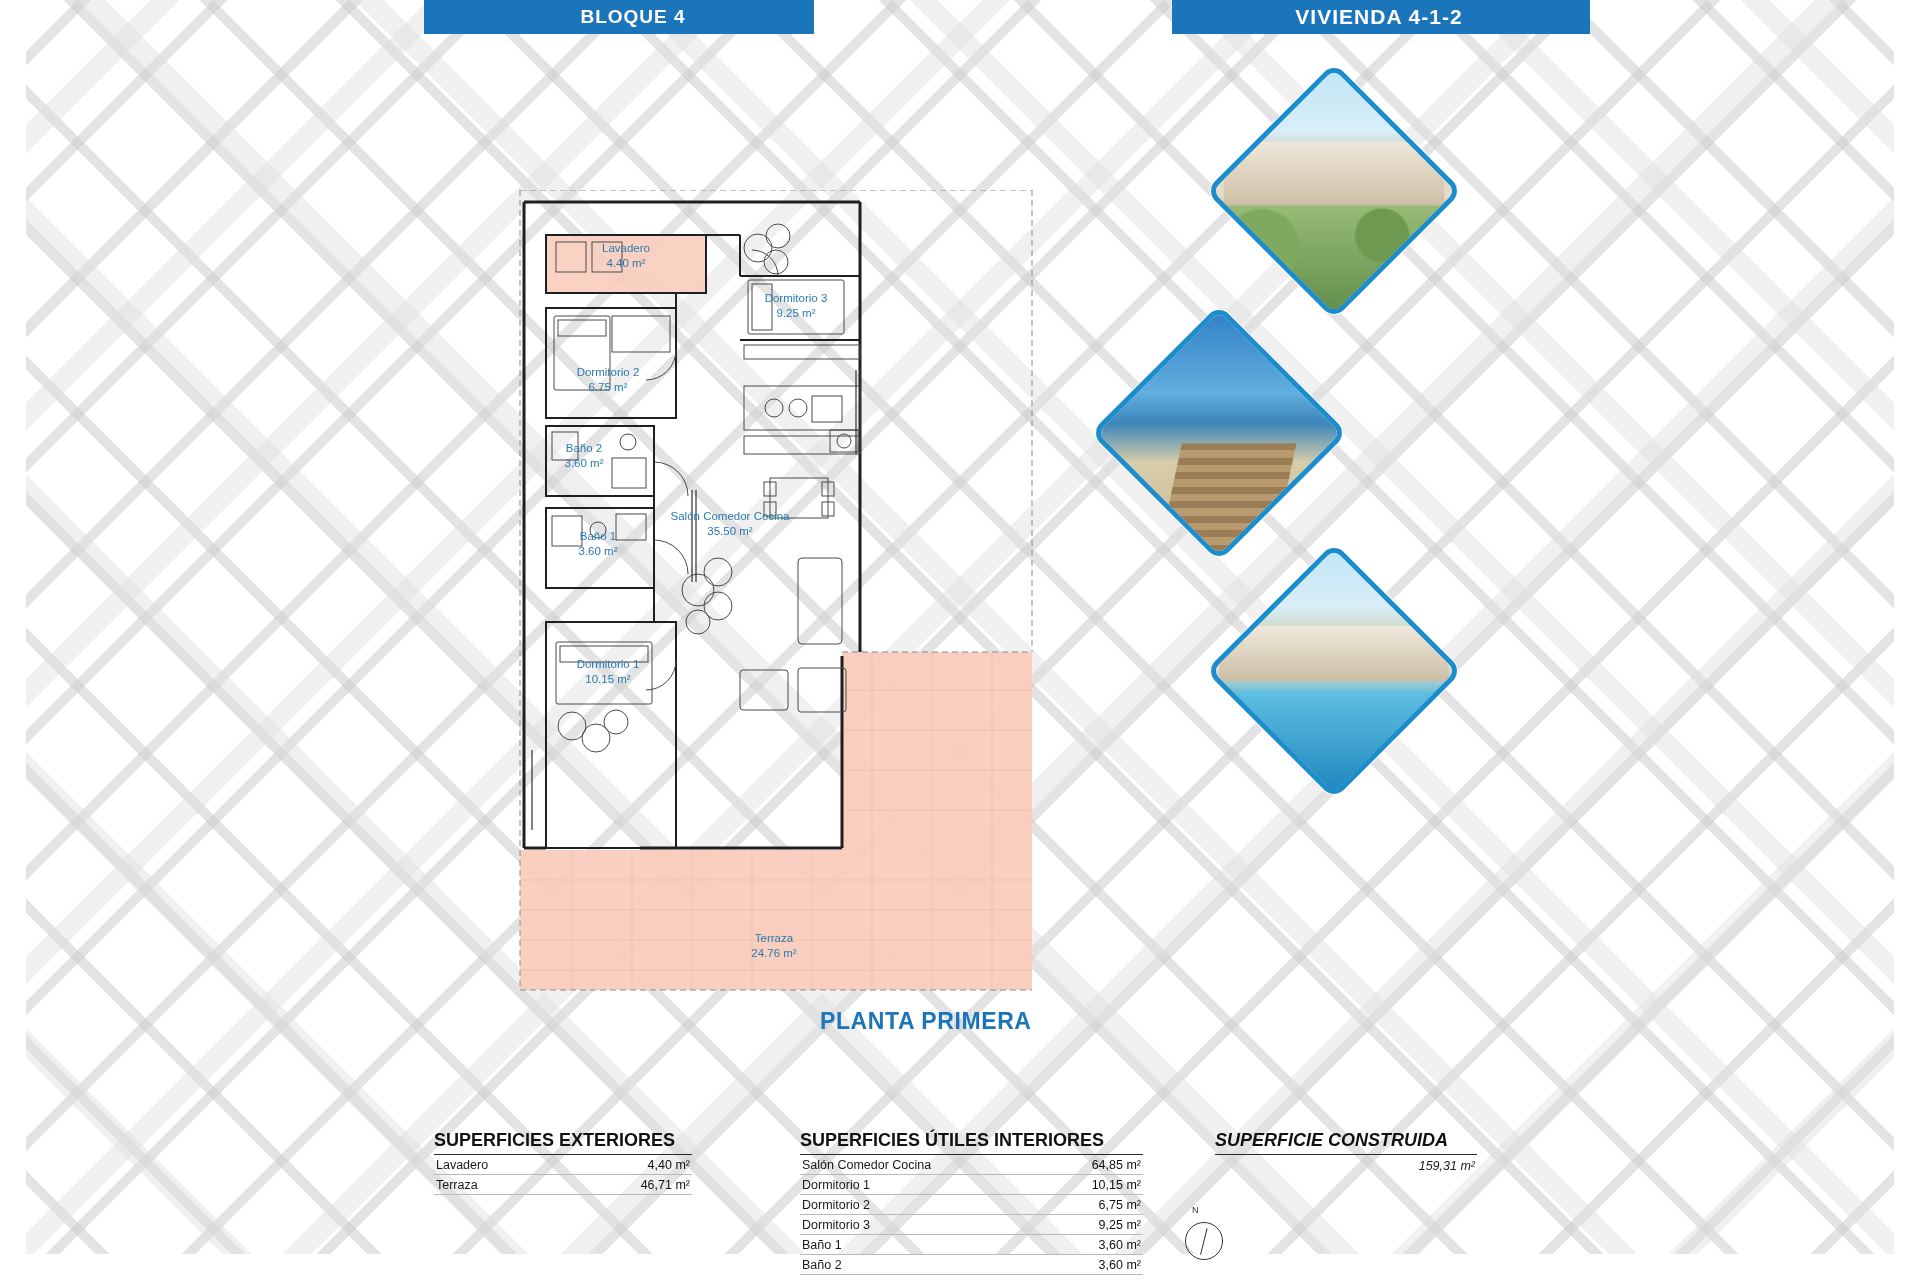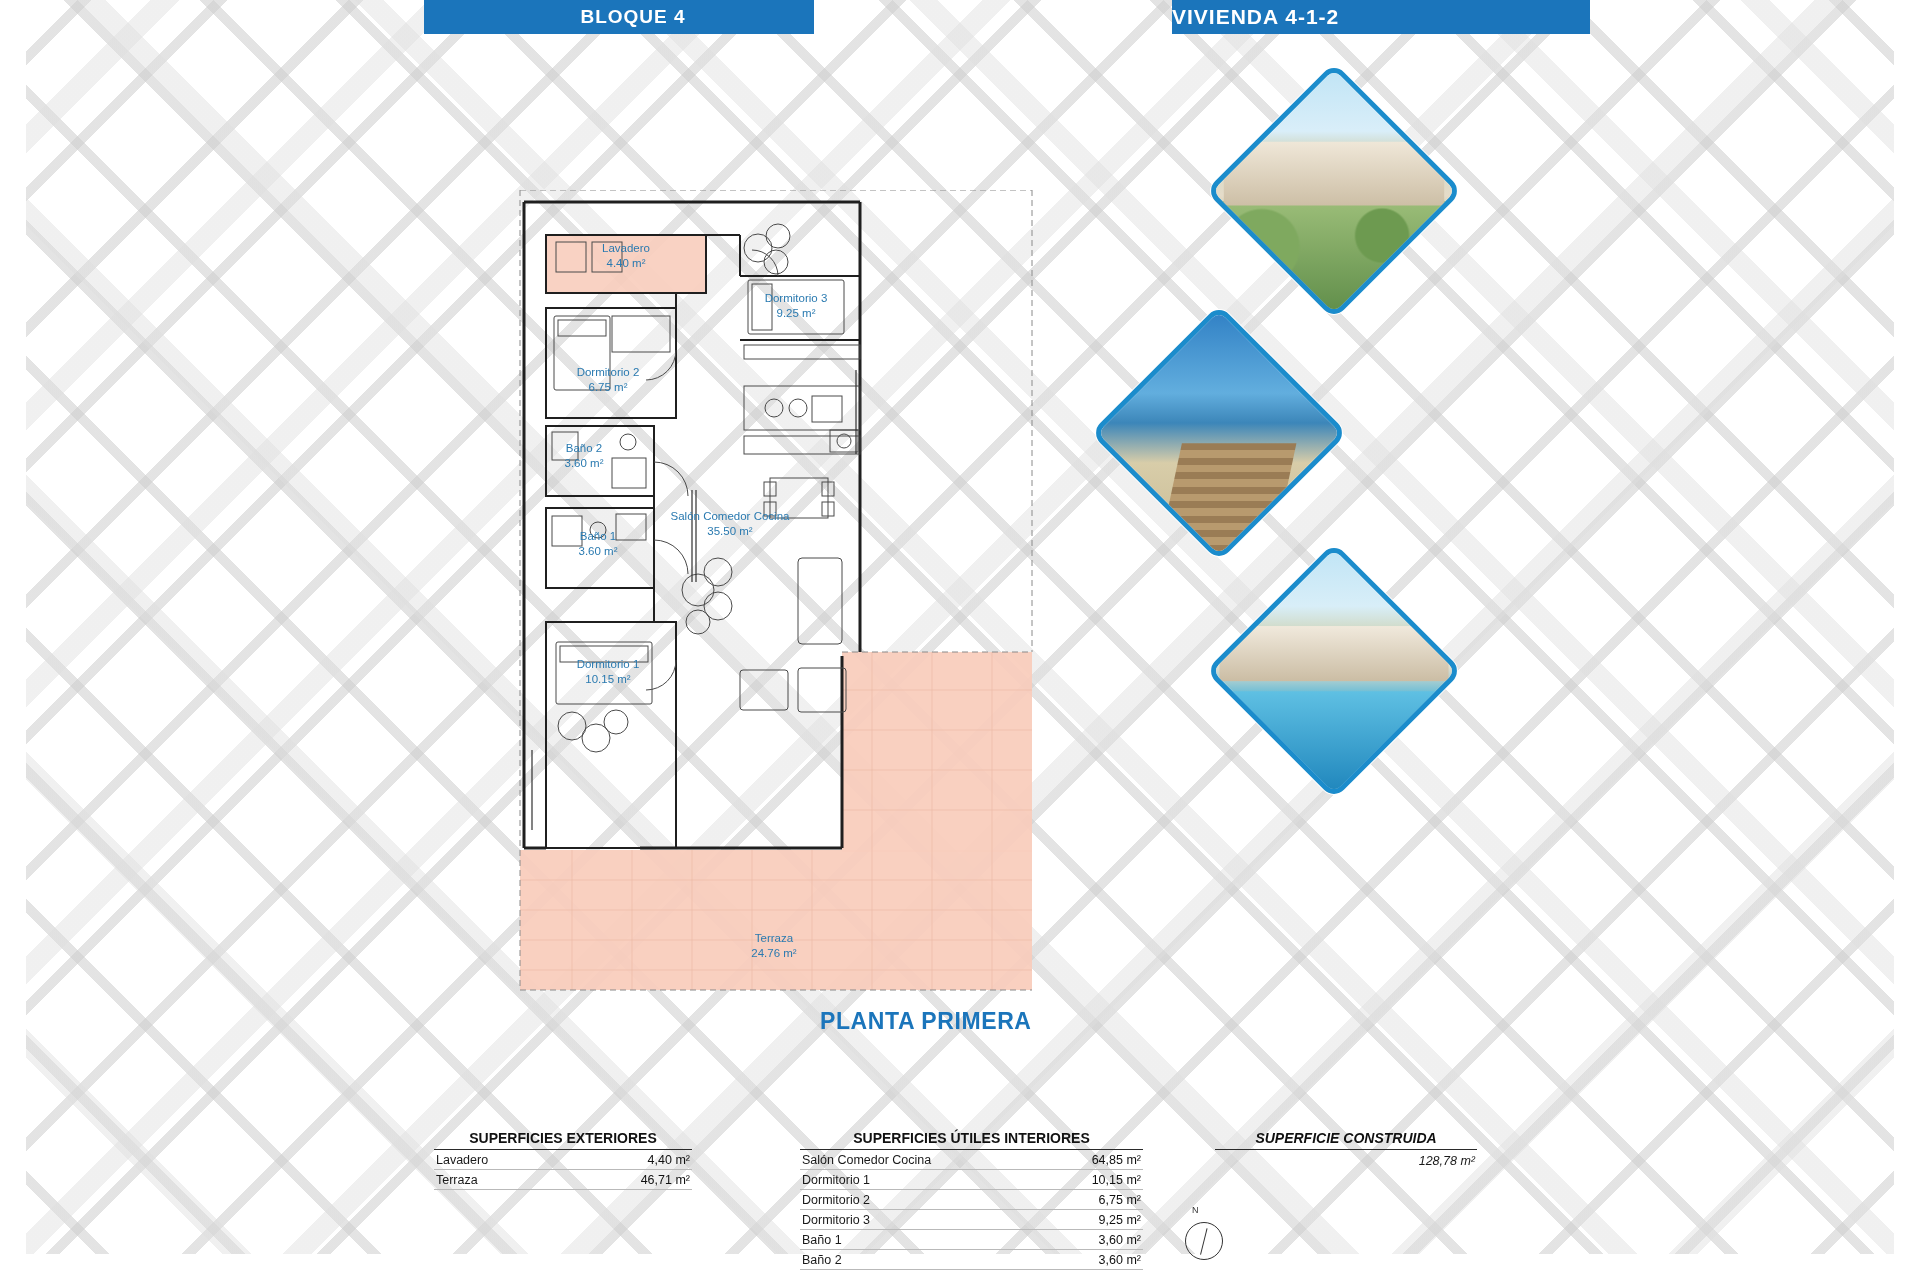--- a/index.html
+++ b/index.html
@@ -17,21 +17,21 @@
       repeating-linear-gradient(45deg, rgba(0,0,0,0) 0 176px, rgba(222,222,222,0.45) 176px 196px),
       repeating-linear-gradient(-45deg, rgba(0,0,0,0) 0 176px, rgba(222,222,222,0.45) 176px 196px);}
   .edge-l{position:absolute;left:0;top:0;width:26px;height:1280px;background:#fff;}
   .edge-r{position:absolute;right:0;top:0;width:26px;height:1280px;background:#fff;}
   .edge-b{position:absolute;left:0;bottom:0;width:1920px;height:26px;background:#fff;}
 
   
   .hdr{position:absolute;top:0;height:34px;background:#1b75bb;color:#fff;
        display:flex;align-items:center;font-weight:bold;letter-spacing:1px;font-size:19px;}
   .hdr-left{left:424px;width:362px;justify-content:center;padding-left:28px;}
-  .hdr-right{right:330px;width:418px;justify-content:flex-start;padding-right:4px;box-sizing:border-box;font-size:21px;}
+  .hdr-right{right:330px;width:418px;justify-content:center;padding-right:4px;box-sizing:border-box;font-size:21px;}
 
   
   .plan{position:absolute;left:512px;top:190px;width:545px;height:830px;}
   .plan svg{display:block;}
   .plan-title{position:absolute;left:820px;top:1008px;font-size:23px;color:#1b75bb;letter-spacing:.6px;font-weight:bold;}
 
   
   .dia{position:absolute;width:172px;height:172px;transform:rotate(45deg);
        border:5px solid #1b8ccc;border-radius:14px;overflow:hidden;box-shadow:0 0 0 1px #ffffff;}
   .dia .inner{width:100%;height:100%;transform:rotate(-45deg) scale(1.45);}
@@ -59,21 +59,21 @@
   .img-c{width:100%;height:100%;
     background:linear-gradient(to bottom,#bfe4f5 0%, #d8eef8 24%, #cfd8c2 34%, #e8e0cd 48%, #49b3d8 62%, #2a90c4 100%);
     position:relative;}
   .img-c:after{content:"";position:absolute;left:4%;top:32%;width:92%;height:22%;
     background:linear-gradient(to bottom,#f0e9dc,#cbbda4);}
   .img-c:before{content:"";position:absolute;left:0;top:58%;width:100%;height:42%;
     background:linear-gradient(to bottom,#5fc0e3,#1d84bb);}
 
   
   .tbl{position:absolute;font-size:12.5px;color:#1a1a1a;}
-  .tbl .th{text-align:center;font-weight:bold;font-size:14px;color:#111;padding-bottom:3px;}
+  .tbl .th{text-align:left;font-weight:bold;font-size:18px;color:#111;padding-bottom:3px;}
   .tbl .hr{border-top:1px solid #2a2a2a;}
   .row{display:flex;justify-content:space-between;border-bottom:1px solid #b9b9b9;padding:3px 2px 2px 2px;}
   .row .v{color:#111;}
   .t-ext{left:434px;top:1130px;width:258px;}
   .t-int{left:800px;top:1130px;width:343px;}
   .t-con{left:1215px;top:1130px;width:262px;font-style:italic;}
   .t-con .val{text-align:right;padding:4px 2px 2px 2px;border-bottom:0;}
 
   
   .compass{position:absolute;left:1185px;top:1222px;width:36px;height:36px;border:1.4px solid #333;border-radius:50%;}
@@ -319,21 +319,21 @@
     </div>
     <div class="row">
       <span>Baño 2</span>
       <span class="v">3,60 m²</span>
     </div>
   </div>
 
   <div class="tbl t-con">
     <div class="th">SUPERFICIE CONSTRUIDA</div>
     <div class="hr"></div>
-    <div class="val">128,78 m²</div>
+    <div class="val">159,31 m²</div>
   </div>
 
   <div class="compass-n">N</div>
   <div class="compass">
     <div class="needle"></div>
   </div>
 
 </div>
 
 </body></html>

